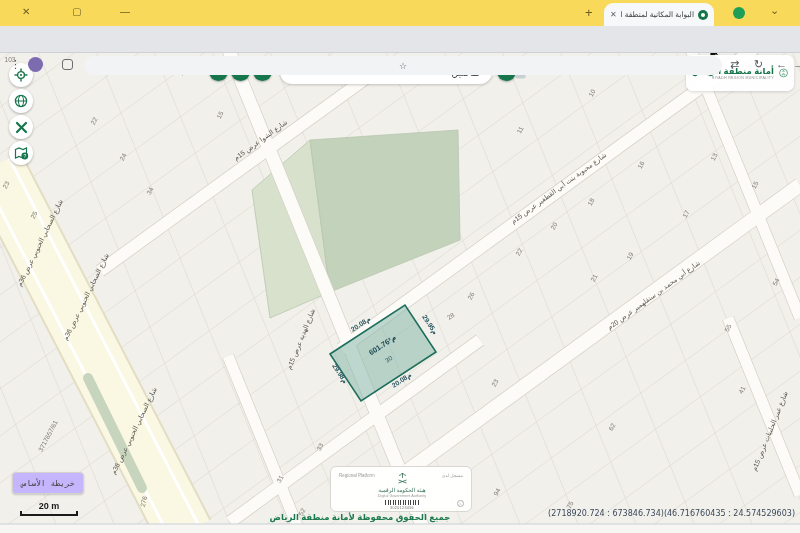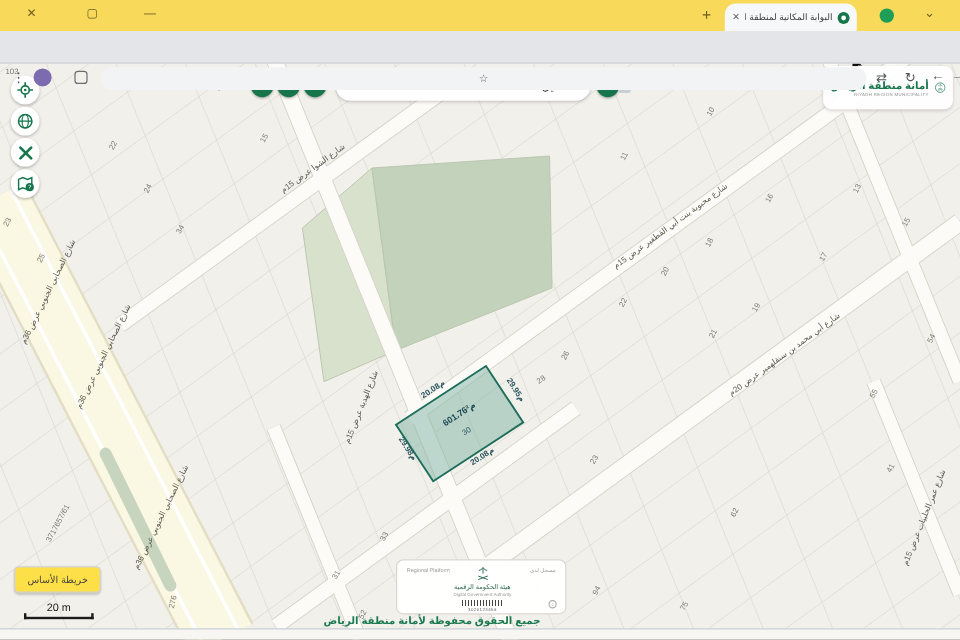--- a/index.html
+++ b/index.html
@@ -38,25 +38,25 @@
                box-shadow:0 1px 3px rgba(0,0,0,.2);display:flex;align-items:center;
                padding:0 12px;box-sizing:border-box;}
   .search-pill span{width:100%;text-align:right;direction:rtl;font-size:9.5px;color:#3A3A3A;}
   .weather{left:528px;top:64px;width:58px;font-size:9px;color:#2F3338;direction:rtl;text-align:right;}
   .logo-card{left:686px;top:55px;width:108px;height:36px;background:rgba(255,255,255,.93);border-radius:7px;
              box-shadow:0 1px 3px rgba(0,0,0,.15);display:flex;flex-direction:row-reverse;
              align-items:center;gap:5px;padding:0 6px;box-sizing:border-box;}
   .logo-txt{display:flex;flex-direction:column;align-items:flex-end;flex:1;}
   .logo-ar{font-size:8.5px;font-weight:bold;color:#17754C;direction:rtl;white-space:nowrap;}
   .logo-en{font-size:3.6px;color:#8A8F8B;letter-spacing:.3px;white-space:nowrap;}
-  .basemap-btn{left:12px;top:472px;width:72px;height:22px;background:#fde047;border:1px solid #D4D2CC;
+  .basemap-btn{left:12px;top:472px;width:72px;height:22px;background:#c4b5fd;border:1px solid #D4D2CC;
                border-radius:4px;box-shadow:0 1px 2px rgba(0,0,0,.18);display:flex;align-items:center;
-               justify-content:center;font-size:8px;color:#44423C;direction:rtl;box-sizing:border-box;}
+               justify-content:center;font-size:8px;color:#44423C;direction:rtl;box-sizing:border-box;font-family:Liberation Mono, monospace;}
   .scale{left:20px;top:501px;width:58px;text-align:center;}
-  .scale-txt{font-size:9px;font-weight:normal;color:#1B1B1B;}
+  .scale-txt{font-size:9px;font-weight:bold;color:#1B1B1B;}
   .scale-bar{width:58px;height:5px;border-left:2px solid #1B1B1B;border-right:2px solid #1B1B1B;
              border-bottom:2px solid #1B1B1B;box-sizing:border-box;}
   .wm-box{left:330px;top:466px;width:142px;height:46px;background:rgba(255,255,255,.95);
           border:1px solid #D9D7D2;border-radius:6px;box-sizing:border-box;}
   .wm-brand{left:8px;top:6px;font-size:4.5px;color:#9A9A9A;}
   .wm-reg{right:8px;top:6px;font-size:4.5px;color:#9A9A9A;direction:rtl;}
   .wm-ar{left:0;top:20px;width:142px;text-align:center;font-size:5.5px;color:#2F6B4F;direction:rtl;}
   .wm-en{left:0;top:27px;width:142px;text-align:center;font-size:3.8px;color:#9A9A9A;}
   .wm-bar{left:54px;top:33px;width:34px;height:5px;
           background:repeating-linear-gradient(90deg,#444 0 1px,transparent 1px 2.5px);}
@@ -314,20 +314,21 @@
       <path d="M1.5 8 L9.5 11 M9.5 8 L1.5 11" stroke="#2F6B4F" stroke-width="0.8"></path>
     </svg>
     <div class="abs wm-ar">هيئة الحكومة الرقمية</div>
     <div class="abs wm-en">Digital Government Authority</div>
     <div class="abs wm-bar"></div>
     <div class="abs wm-serial">3020123456</div>
     <div class="abs wm-c">c</div>
   </div>
 
   <div class="abs copyright">جميع الحقوق محفوظة لأمانة منطقة الرياض</div>
+  <div class="abs coords">(2718920.724 : 673846.734)(46.716760435 : 24.574529603)</div>
 
   <div class="abs tabstrip">
     <span class="abs winctl" style="left:22px">✕</span>
     <span class="abs winctl" style="left:72px">▢</span>
     <span class="abs winctl" style="left:120px">—</span>
     <span class="abs newtab">+</span>
     <div class="abs tab">
       <span class="tab-x">✕</span>
       <span class="tab-title">البوابة المكانية لمنطقة الرياض</span>
       <span class="favicon"></span>

